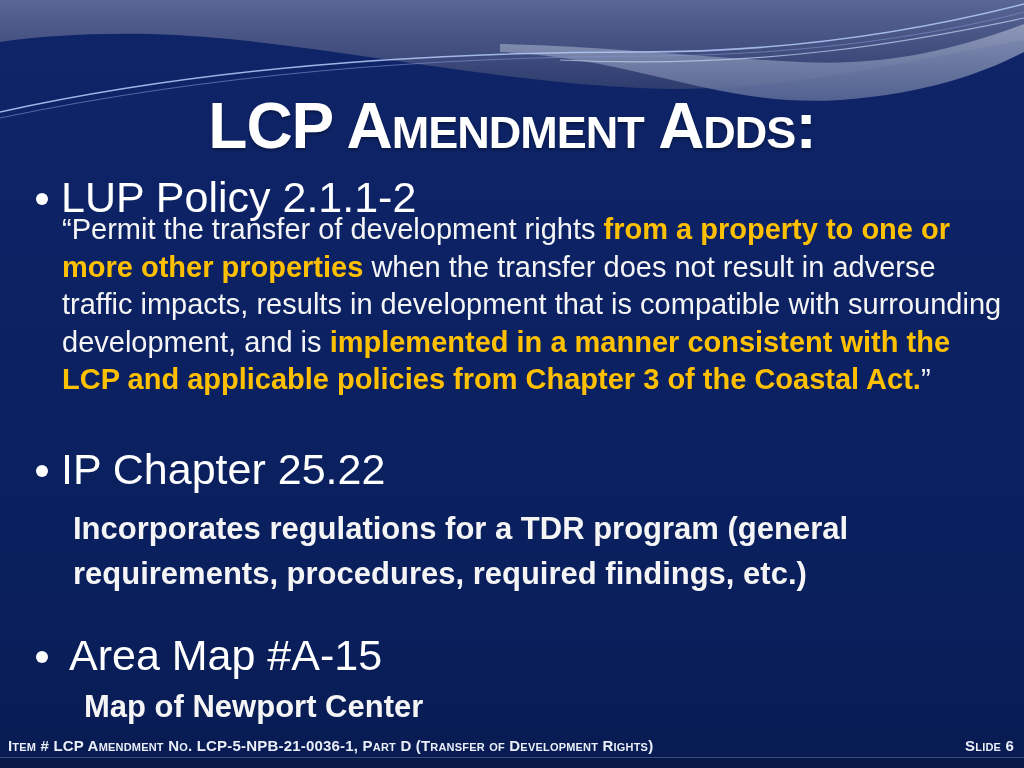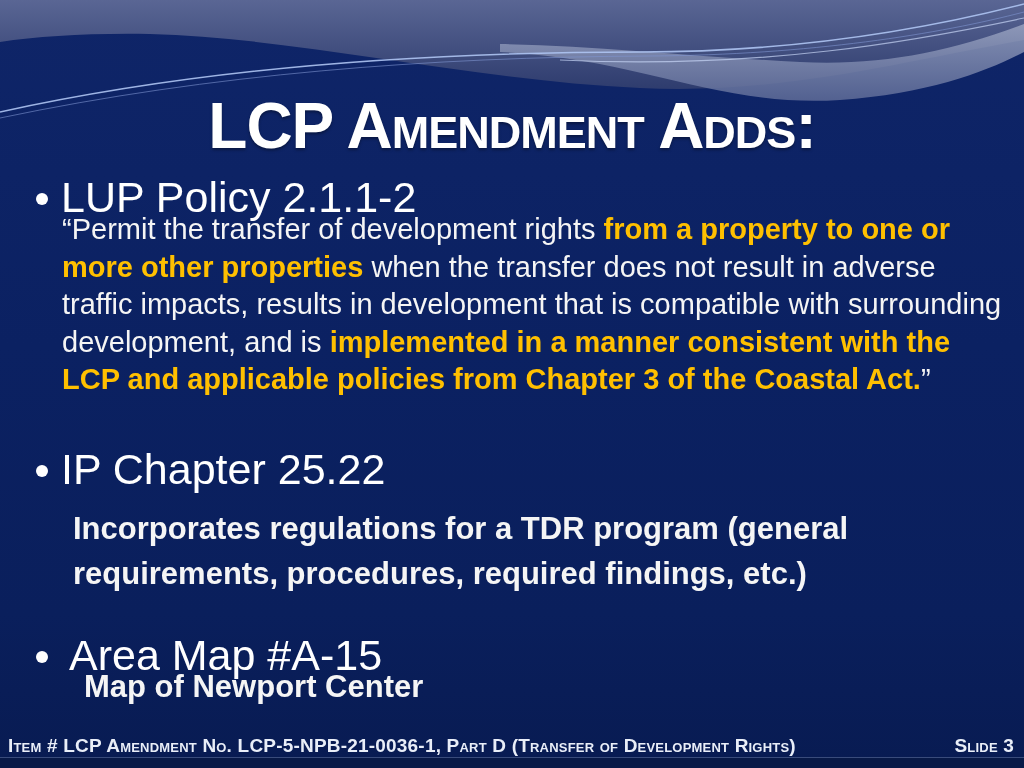--- a/index.html
+++ b/index.html
@@ -28,21 +28,21 @@
     position:absolute;top:211px;left:62px;width:946px;
     font-size:29px;line-height:37.5px;font-weight:400;color:#f5f5f5;
   }
   .seg-yellow{color:#ffc000;font-weight:700;}
   .subtext{
     position:absolute;font-size:31px;line-height:45px;font-weight:700;color:#f5f5f5;
   }
   .footer{
     position:absolute;top:736px;left:8px;right:10px;
     display:flex;justify-content:space-between;align-items:baseline;
-    font-variant:small-caps;font-weight:700;font-size:19px;line-height:20px;
+    font-variant:small-caps;font-weight:700;font-size:15px;line-height:20px;
     color:#e9eef8;letter-spacing:.2px;gap:12px;
   }
   .bottom-band{
     position:absolute;left:0;bottom:0;width:1024px;height:10px;
     background:#081947;border-top:1px solid rgba(150,170,220,.35);
   }
 </style>
 </head>
 <body>
 
@@ -81,22 +81,22 @@
   <div class="bullet-row" style="top:444px;">
     <span class="bullet-dot"></span>
     <span class="bullet-heading">IP Chapter 25.22</span>
   </div>
   <div class="subtext" style="top:506px;left:73px;width:925px;">Incorporates regulations for a TDR program (general requirements, procedures, required findings, etc.)</div>
 
   <div class="bullet-row" style="top:630px;gap:21px;">
     <span class="bullet-dot"></span>
     <span class="bullet-heading">Area Map #A-15</span>
   </div>
-  <div class="subtext" style="top:664px;left:84px;width:900px;">Map of Newport Center</div>
+  <div class="subtext" style="top:684px;left:84px;width:900px;">Map of Newport Center</div>
 
   <div class="footer">
     <span>Item # LCP Amendment No. LCP-5-NPB-21-0036-1, Part D (Transfer of Development Rights)</span>
-    <span>Slide 3</span>
+    <span>Slide 6</span>
   </div>
 
   <div class="bottom-band"></div>
 
 </div>
 
 </body></html>

